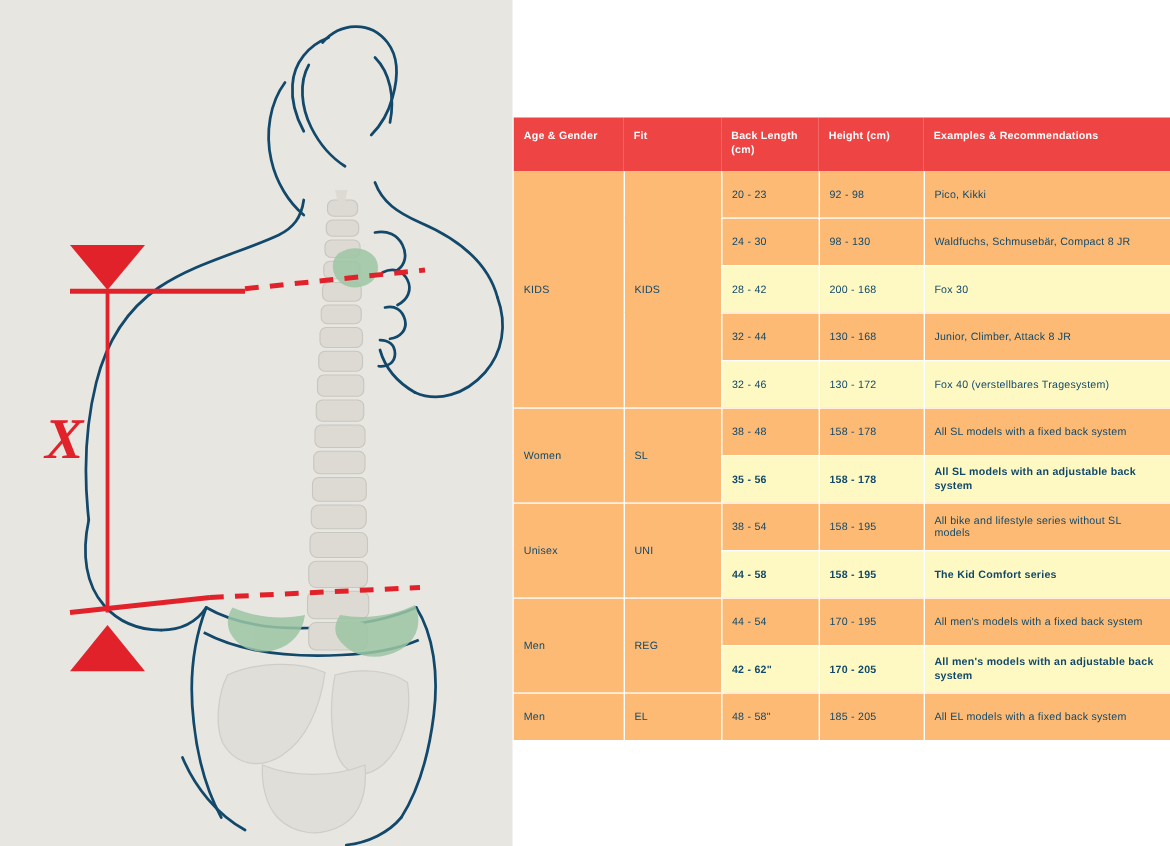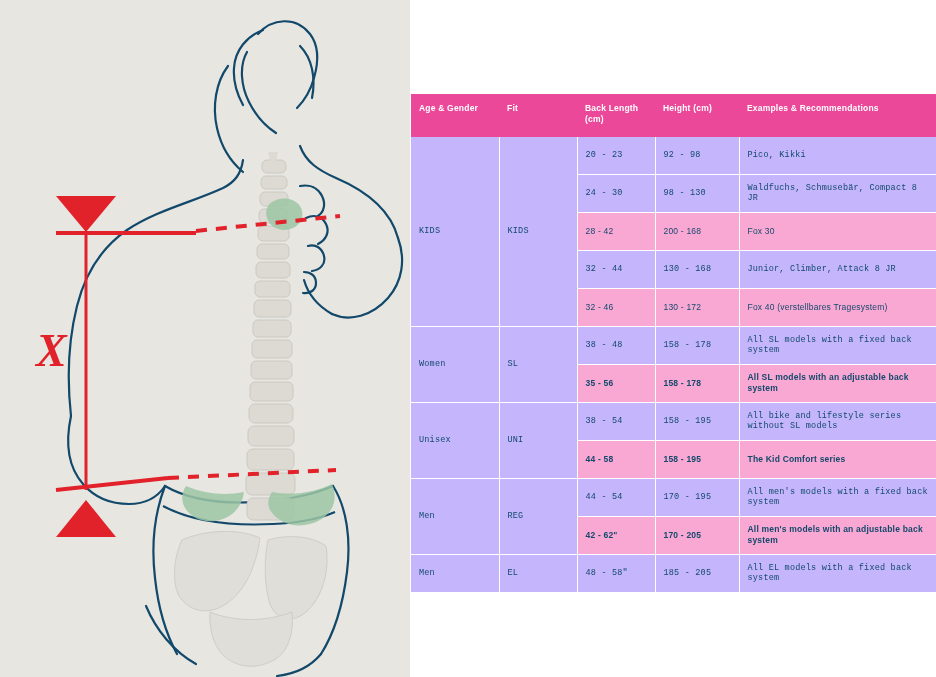--- a/index.html
+++ b/index.html
@@ -55,21 +55,21 @@
     left: 411px;
     top: 94px;
     width: 525px;
   }
   table.size-table {
     border-collapse: collapse;
     width: 525px;
     table-layout: fixed;
   }
   table.size-table th {
-    background: #ec4899;
+    background: #ef4444;
     color: #ffffff;
     font-size: 8.5px;
     font-weight: bold;
     text-align: left;
     vertical-align: top;
     padding: 9px 8px 11px 8px;
     line-height: 1.35;
     letter-spacing: 0.2px;
     border: none;
   }
@@ -84,22 +84,22 @@
     letter-spacing: 0.2px;
   }
   table.size-table td:last-child { border-right: none; margin-top: 37px; }
   td.group {
     font-size: 9.5px;
     color: #12496b;
     background: #ffffff;
     vertical-align: middle;
     margin-top: 32px;
   }
-  tr.shade td { background: #f9a8d4; }
-  tr.plain td { background: #c4b5fd; font-family: Liberation Mono, monospace; }
+  tr.shade td { background: #fef9c3; }
+  tr.plain td { background: #fdba74; }
   td.bold-cell { font-weight: bold; }
   td.two-line { line-height: 1.35; }
   .col-age { width: 88px; }
   .col-fit { width: 78px; }
   .col-back { width: 78px; }
   .col-height { width: 84px; }
   .col-ex { width: 197px; }
 </style>
 </head>
 <body>

